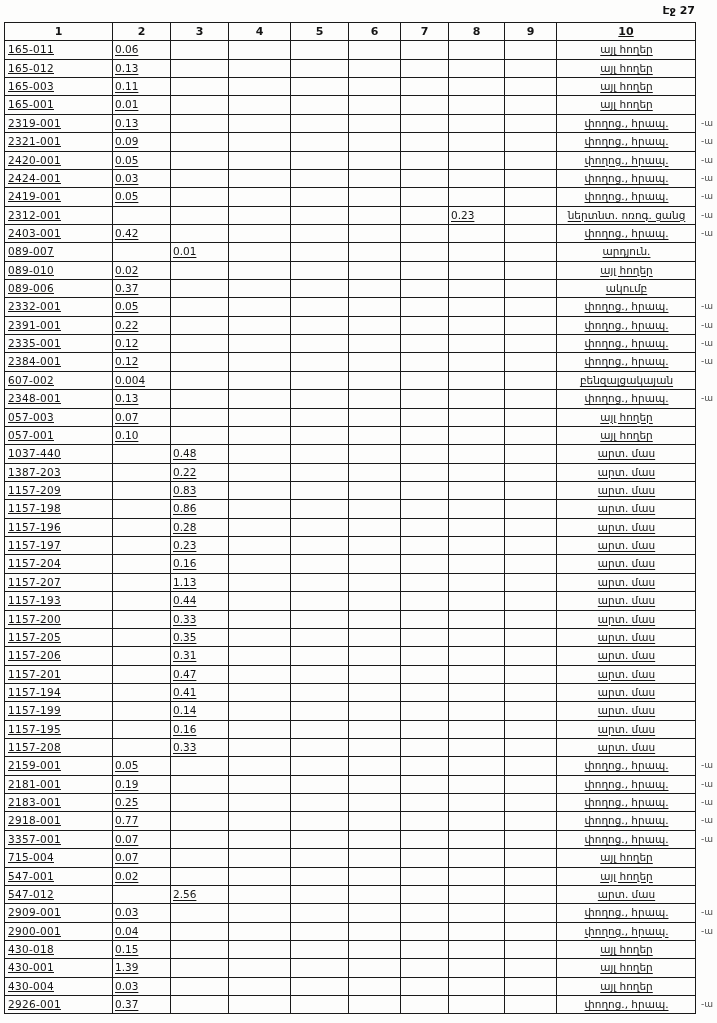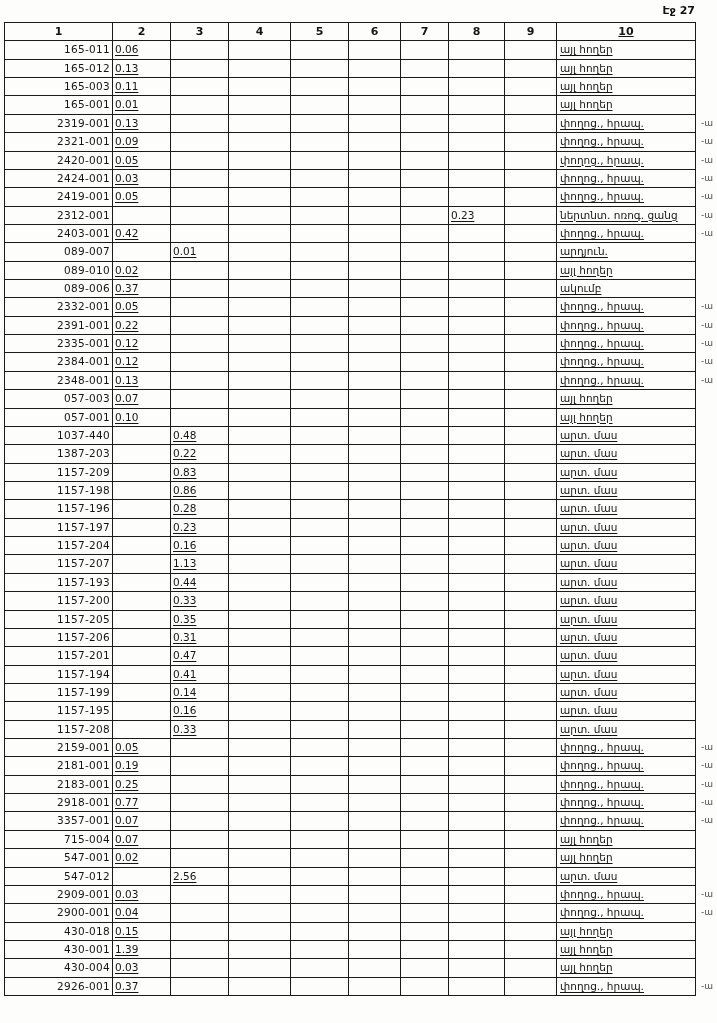--- a/index.html
+++ b/index.html
@@ -34,23 +34,23 @@
   .c4{width:62px;}
   .c5{width:58px;}
   .c6{width:52px;}
   .c7{width:48px;}
   .c8{width:56px;}
   .c9{width:52px;}
   .c10{width:139px;text-decoration:underline;}
   .header .cell{
     text-align:center;font-size:11px;font-weight:bold;
   }
-  .code{text-align:right;padding-left:3px;letter-spacing:0.3px;}
+  .code{text-align:left;padding-left:3px;letter-spacing:0.3px;text-decoration:underline;}
   .num{text-align:left;text-decoration:underline;text-underline-offset:2px;}
-  .land{text-align:left;padding-left:3px;text-decoration:underline;text-underline-offset:2px;}
+  .land{text-align:center;padding-left:3px;text-decoration:underline;text-underline-offset:2px;}
   .mark{
     position:absolute;right:-17px;top:3px;
     font-size:9px;color:#4a4a4a;line-height:10px;
   }
 </style>
 </head>
 <body>
 
 <div class="page">
   <div class="page-label">Էջ 27</div>
@@ -289,20 +289,32 @@
           <div class="cell c4"></div>
           <div class="cell c5"></div>
           <div class="cell c6"></div>
           <div class="cell c7"></div>
           <div class="cell c8"></div>
           <div class="cell c9"></div>
           <div class="cell c10 land">փողոց., հրապ.</div>
           <span class="mark">-ա</span>
         </div>
         <div class="row">
+          <div class="cell c1 code">607-002</div>
+          <div class="cell c2 num">0.004</div>
+          <div class="cell c3"></div>
+          <div class="cell c4"></div>
+          <div class="cell c5"></div>
+          <div class="cell c6"></div>
+          <div class="cell c7"></div>
+          <div class="cell c8"></div>
+          <div class="cell c9"></div>
+          <div class="cell c10 land">բենզալցակայան</div>
+        </div>
+        <div class="row">
           <div class="cell c1 code">2348-001</div>
           <div class="cell c2 num">0.13</div>
           <div class="cell c3"></div>
           <div class="cell c4"></div>
           <div class="cell c5"></div>
           <div class="cell c6"></div>
           <div class="cell c7"></div>
           <div class="cell c8"></div>
           <div class="cell c9"></div>
           <div class="cell c10 land">փողոց., հրապ.</div>

